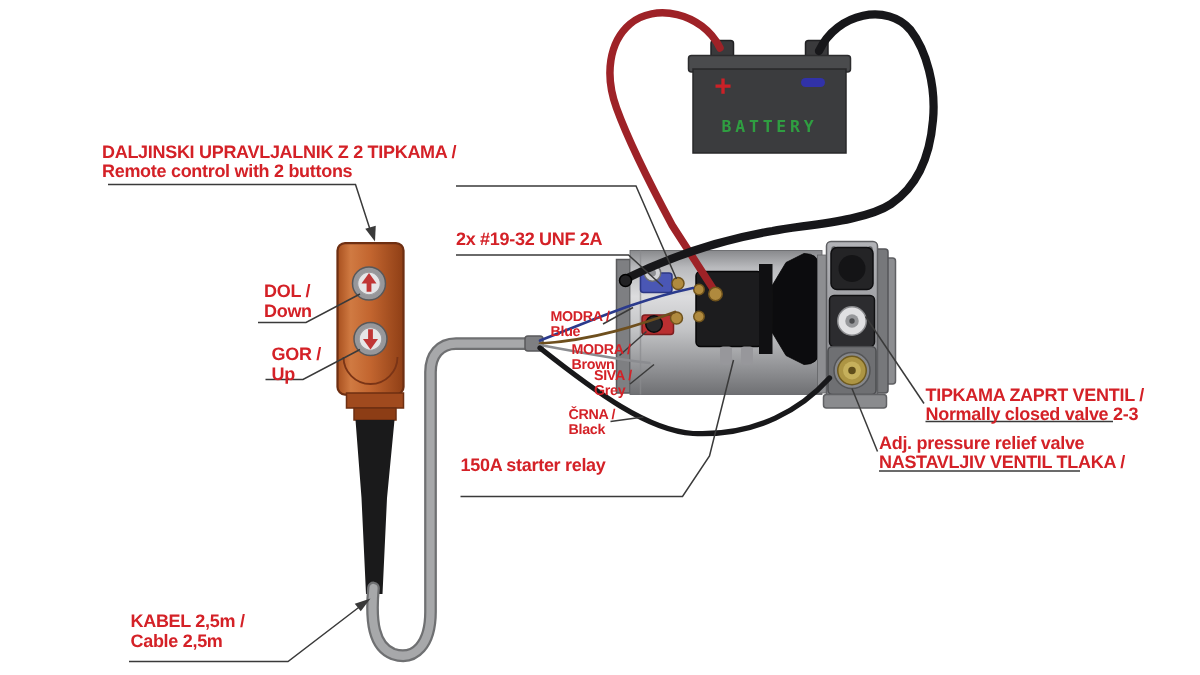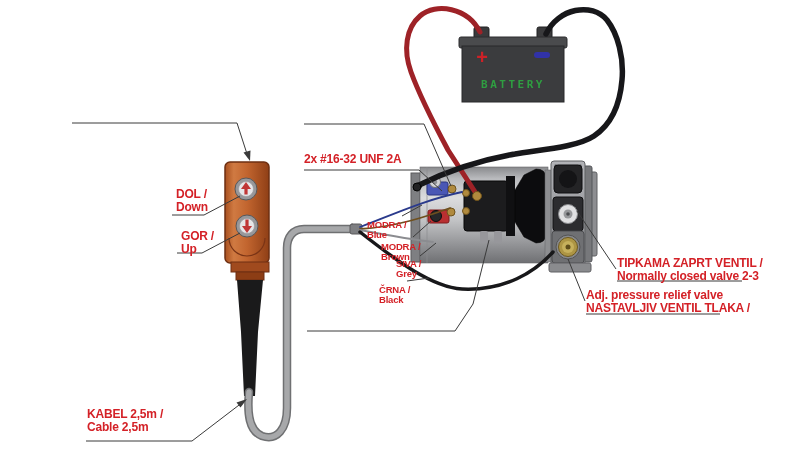--- a/index.html
+++ b/index.html
@@ -6,21 +6,21 @@
   .stage{
     position:relative;width:800px;height:450px;background:#ffffff;
     font-family:"Liberation Sans",sans-serif;overflow:hidden;
   }
   .stage svg{position:absolute;left:0;top:0;}
   .lbl{
     position:absolute;color:var(--label-red,#d42127);
     font-weight:bold;font-size:12px;line-height:12.5px;
     white-space:nowrap;letter-spacing:-0.2px;
   }
-  .lbl-sm{font-size:9.5px;line-height:10px;margin-top:13px;}
+  .lbl-sm{font-size:9.5px;line-height:10px;}
   .line{display:block;}
 </style>
 </head>
 <body>
 
 <div class="stage">
 
 <svg width="800" height="450" viewBox="0 0 800 450">
   <defs>
     <linearGradient id="cyl" x1="0" y1="0" x2="0" y2="1">
@@ -151,48 +151,53 @@
     <polyline points="307,331 455,331 473,304 489,240"></polyline>
     <line x1="617" y1="281" x2="742" y2="281"></line>
     <line x1="616" y1="269" x2="577" y2="211"></line>
     <line x1="586" y1="314" x2="720" y2="314"></line>
     <line x1="585" y1="301" x2="568" y2="259"></line>
     <polyline points="86,441 192,441 243,402"></polyline>
     <polygon points="247,399 240.5,407.5 236.5,402.5" fill="#3a3a3a" stroke="none"></polygon>
   </g>
 </svg>
 
+<div class="lbl" style="left:68px;top:95px">
+  <span class="line">DALJINSKI UPRAVLJALNIK Z 2 TIPKAMA /</span>
+  <span class="line">Remote control with 2 buttons</span>
+</div>
 <div class="lbl" style="left:176px;top:188px">
   <span class="line">DOL /</span>
   <span class="line">Down</span>
 </div>
 <div class="lbl" style="left:181px;top:230px">
   <span class="line">GOR /</span>
   <span class="line">Up</span>
 </div>
 <div class="lbl" style="left:304px;top:153px">
-  <span class="line">2x #16-32 UNF 2A</span>
+  <span class="line">2x #19-32 UNF 2A</span>
 </div>
 <div class="lbl lbl-sm" style="left:367px;top:207px">
   <span class="line">MODRA /</span>
   <span class="line">Blue</span>
 </div>
 <div class="lbl lbl-sm" style="left:381px;top:229px">
   <span class="line">MODRA /</span>
   <span class="line">Brown</span>
 </div>
 <div class="lbl lbl-sm" style="left:396px;top:246px">
   <span class="line">SIVA /</span>
   <span class="line">Grey</span>
 </div>
 <div class="lbl lbl-sm" style="left:379px;top:272px">
   <span class="line">ČRNA /</span>
   <span class="line">Black</span>
 </div>
 <div class="lbl" style="left:307px;top:304px">
+  <span class="line">150A starter relay</span>
 </div>
 <div class="lbl" style="left:617px;top:257px">
   <span class="line">TIPKAMA ZAPRT VENTIL /</span>
   <span class="line">Normally closed valve 2-3</span>
 </div>
 <div class="lbl" style="left:586px;top:289px">
   <span class="line">Adj. pressure relief valve</span>
   <span class="line">NASTAVLJIV VENTIL TLAKA /</span>
 </div>
 <div class="lbl" style="left:87px;top:408px">

